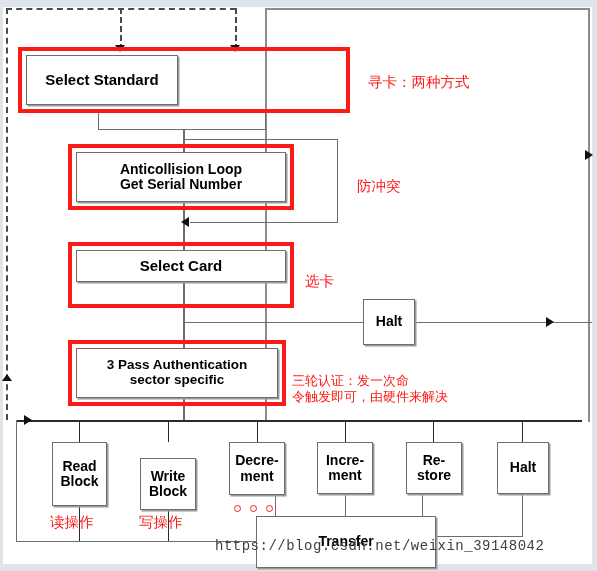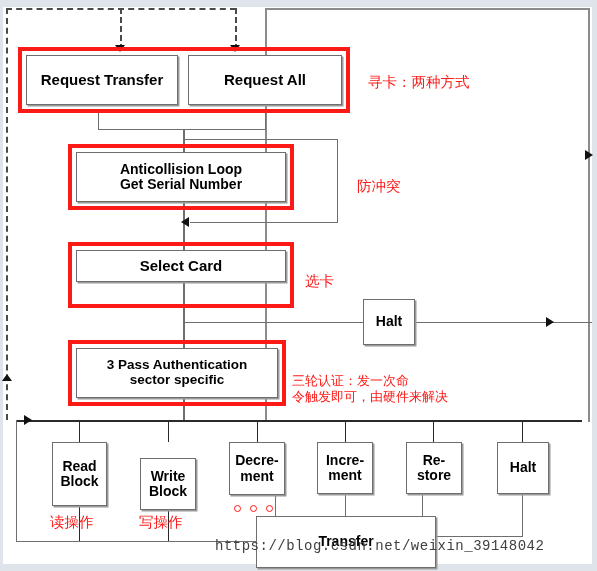--- a/index.html
+++ b/index.html
@@ -190,23 +190,22 @@
 
   <div class="dashv" style="left:235px; top:8px; height:42px;"></div>
 
   <div class="solidframe" style="left:265px; top:8px; width:325px; height:414px;"></div>
 
   <div class="arr arr-down" style="left:115px; top:45px;"></div>
   <div class="arr arr-down" style="left:230px; top:45px;"></div>
 
   <div class="hl" style="left:18px; top:47px; width:332px; height:66px;"></div>
 
-  <div class="node shadow n-lg" style="left:26px; top:55px; width:152px; height:50px;">Request Transfer</div>
-
-  <div class="node shadow n-lg" style="left:188px; top:55px; width:154px; height:50px;">Request All</div>
+  <div class="node shadow n-lg" style="left:26px; top:55px; width:152px; height:50px;">Select Standard</div>
+
 
   <div class="ln lnv" style="left:98px; top:113px; height:16px;"></div>
   <div class="ln lnv" style="left:265px; top:113px; height:16px;"></div>
   <div class="ln lnh" style="left:98px; top:129px; width:168px;"></div>
 
   <div class="ln lnv" style="left:183px; top:129px; height:291px; width:2px;"></div>
 
   <div class="hl" style="left:68px; top:144px; width:226px; height:66px;"></div>
 
   <div class="node shadow n-md" style="left:76px; top:152px; width:210px; height:50px;">Anticollision Loop

